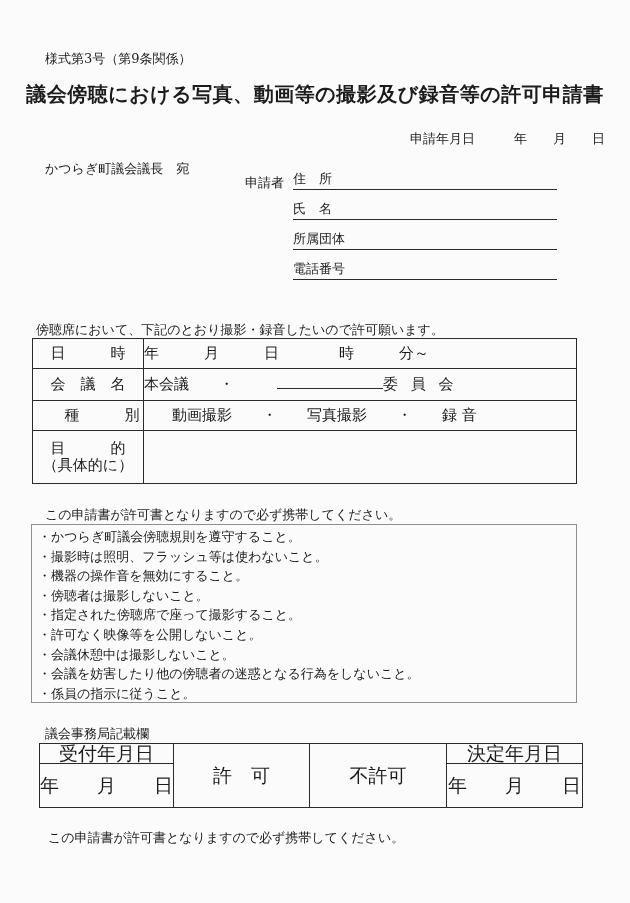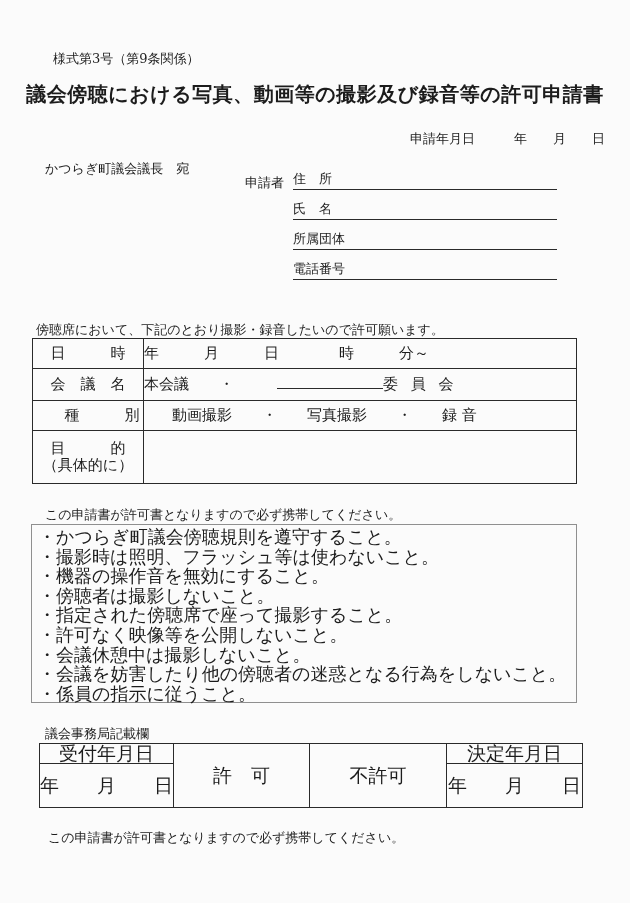--- a/index.html
+++ b/index.html
@@ -8,21 +8,21 @@
     position:relative;
     width:630px;height:903px;
     margin:0 auto;
     background:#fbfbfb;
     color:#1c1c1c;
     font-family:"DejaVu Serif","Liberation Serif",serif;
     font-size:13px;
     overflow:hidden;
   }
   .abs{position:absolute;white-space:nowrap;}
-  .form-number{left:45px;top:50px;margin-left:8px;}
+  .form-number{left:45px;top:50px;}
   .title{left:0;right:0;top:81px;text-align:center;font-size:20px;font-weight:bold;letter-spacing:.5px;}
   .app-date{right:25px;top:130px;}
   .addressee{left:45px;top:160px;}
   .applicant-label{left:245px;top:174px;}
   .applicant-fields{position:absolute;left:293px;top:160px;width:264px;}
   .fline{
     width:264px;height:30px;
     border-bottom:1px solid #2a2a2a;
     display:flex;align-items:flex-end;
     box-sizing:border-box;
@@ -55,21 +55,21 @@
   .committee{word-spacing:8px;}
   .lbl2{line-height:17px;}
   .intro2{left:45px;top:506px;}
   .notes-box{
     position:absolute;left:31px;top:524px;
     width:546px;height:179px;
     border:1px solid #8f8f8f;
     box-sizing:border-box;
     padding:2px 0 0 6px;
   }
-  .note-line{font-size:18px;line-height:19.6px;white-space:nowrap;}
+  .note-line{font-size:13px;line-height:19.6px;white-space:nowrap;}
   .office-label{left:45px;top:725px;}
   .office-table{
     position:absolute;left:39px;top:743px;
     width:539px;border-collapse:collapse;table-layout:fixed;
   }
   .office-table td{
     border:1px solid #2a2a2a;
     text-align:center;vertical-align:middle;
     font-size:19px;padding:0;white-space:nowrap;
   }

